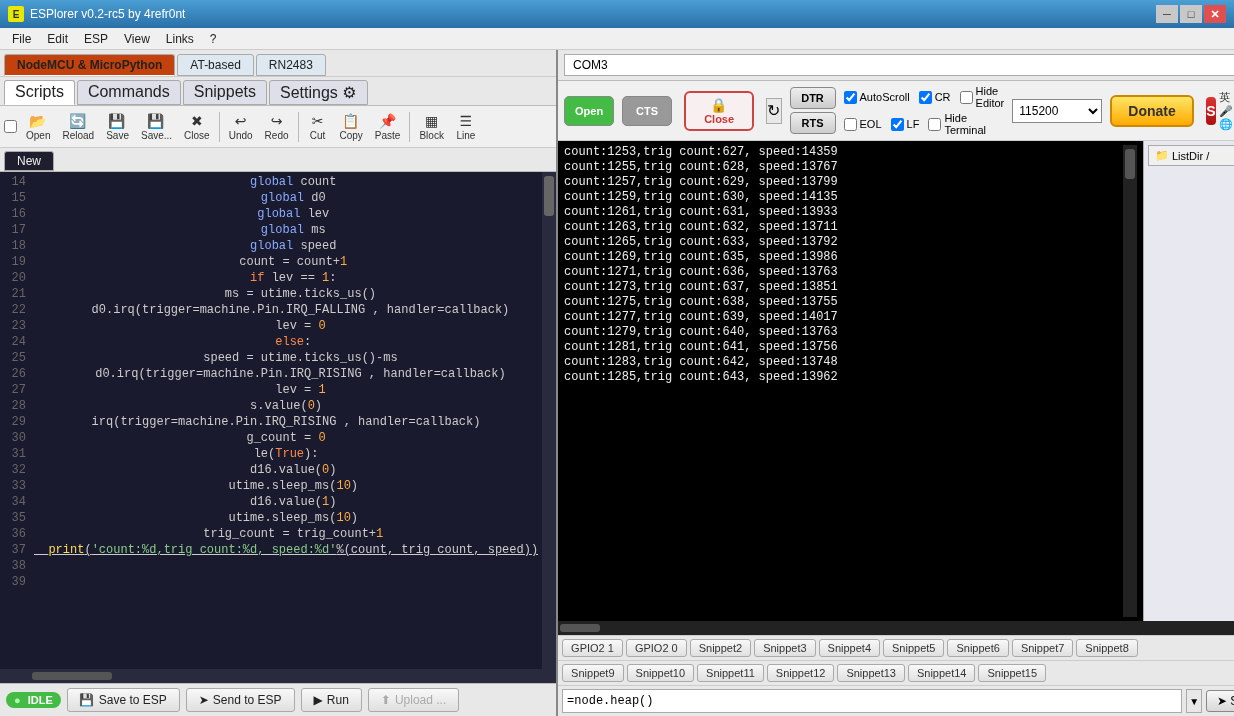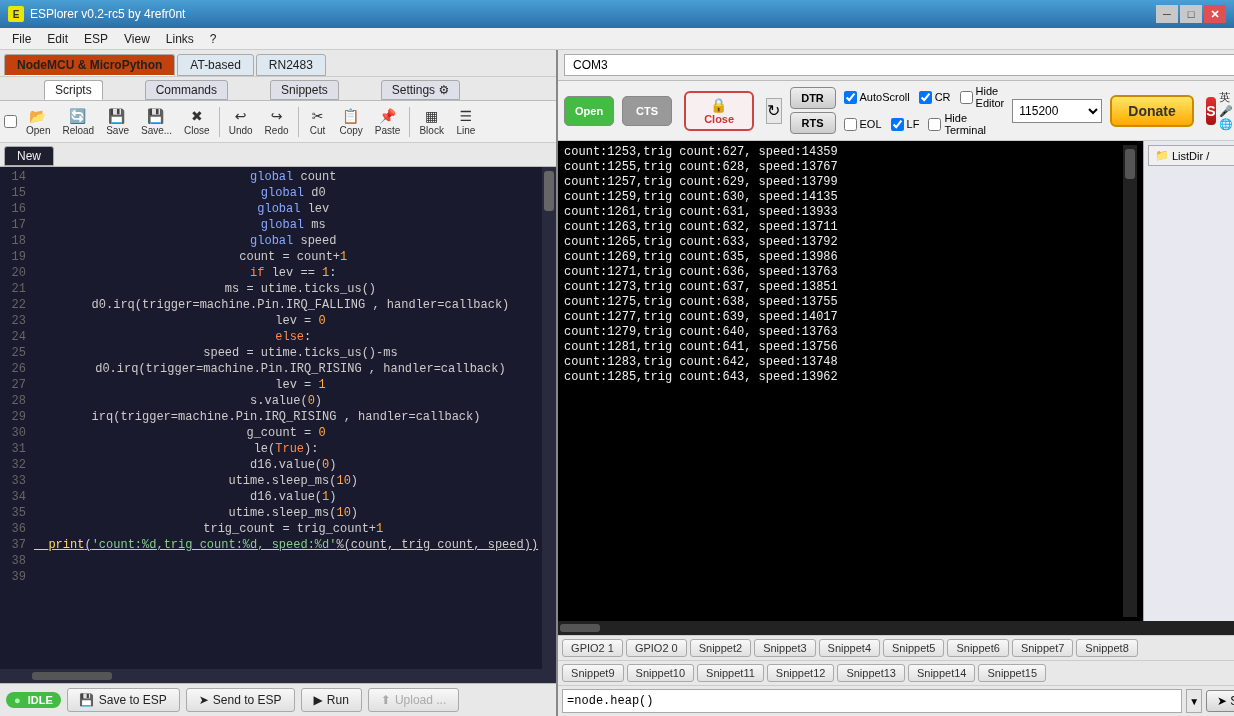--- a/index.html
+++ b/index.html
@@ -86,25 +86,24 @@
       display: flex;
       padding: 3px 4px 0;
       background: #e8e8e8;
       border-bottom: 1px solid #bbb;
     }
     .sec-tab {
       padding: 2px 10px;
       border: 1px solid #aaa;
       background: #dde0e8;
       cursor: pointer;
-      font-size: 12px;
+      font-size: 16px;
       border-radius: 3px 3px 0 0;
       margin-right: 2px;
       color: #222;
-      margin-left: 40px;
     }
     .sec-tab.active { background: white; border-bottom: 1px solid white; }
 
     
     #toolbar {
       display: flex;
       align-items: center;
       padding: 3px 4px;
       background: #f0f0f0;
       border-bottom: 1px solid #ccc;

